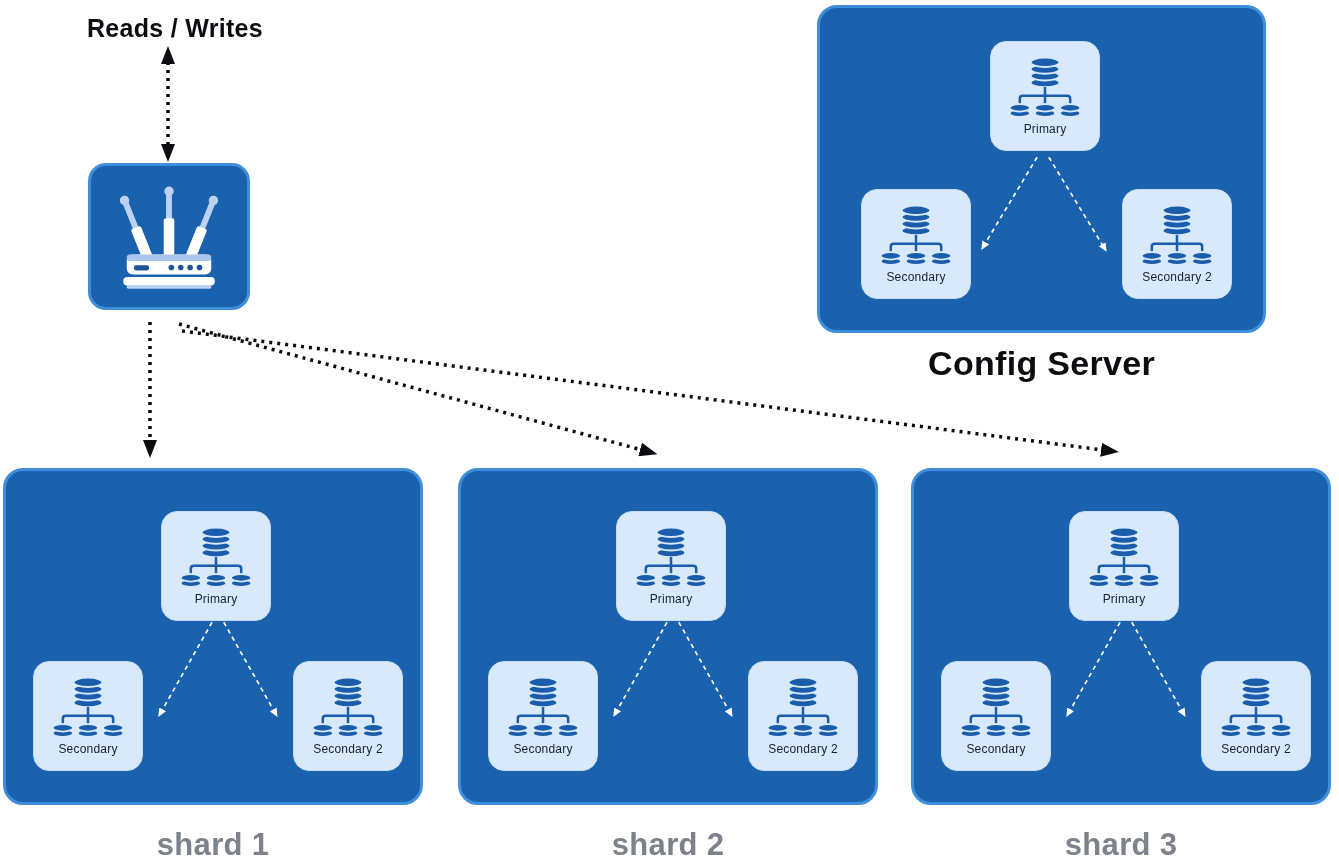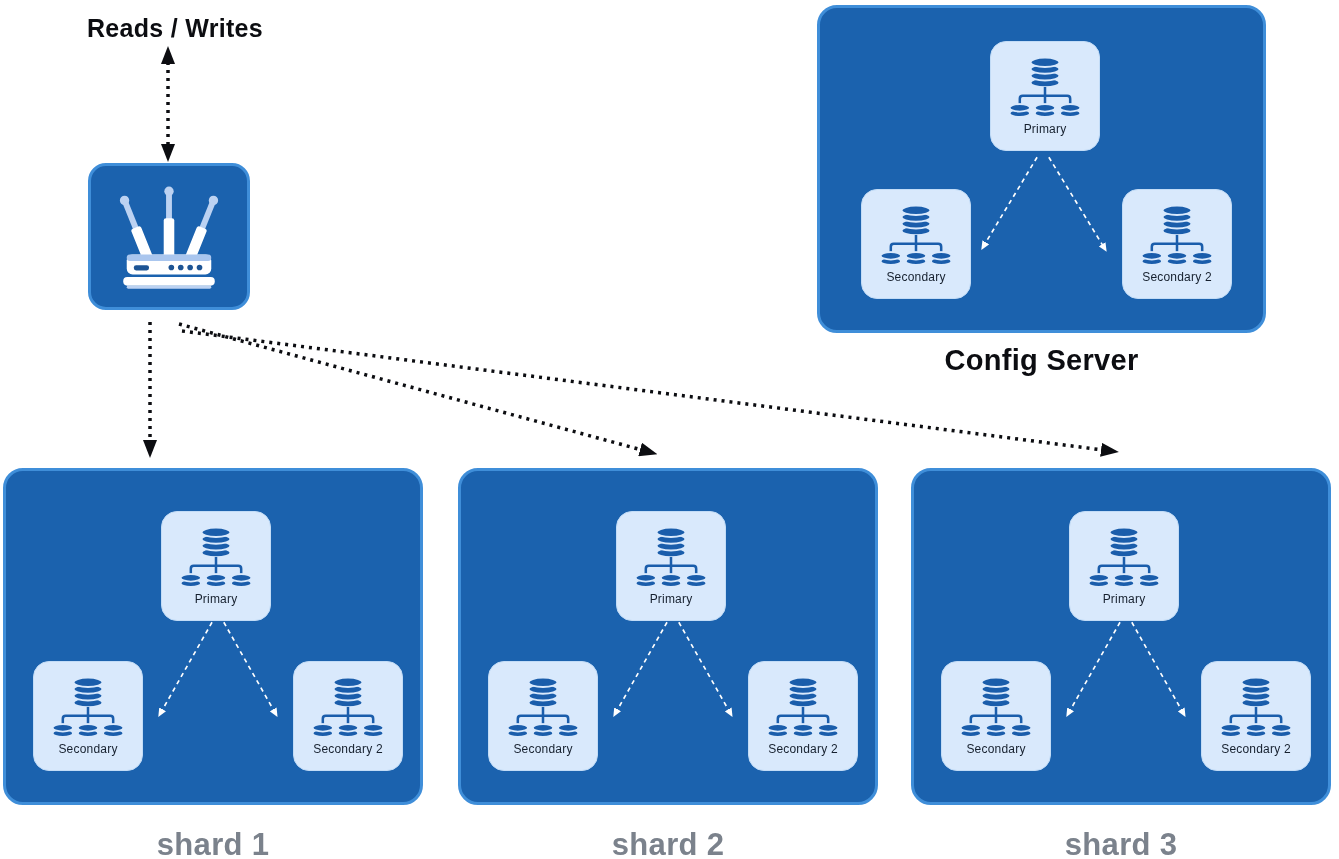--- a/index.html
+++ b/index.html
@@ -39,21 +39,21 @@
   .node-label{font-size:12px;font-weight:500;color:var(--node-ink);letter-spacing:.2px;}
 
   .config-box .n-primary{left:170px;top:33px;}
   .config-box .n-sec1{left:41px;top:181px;}
   .config-box .n-sec2{left:302px;top:181px;}
   .shard-box .n-primary{left:155px;top:40px;}
   .shard-box .n-sec1{left:27px;top:190px;}
   .shard-box .n-sec2{left:287px;top:190px;}
 
   .caption{position:absolute;text-align:center;z-index:2;}
-  .config-caption{left:817px;top:344px;width:449px;font-size:29px;font-weight:600;color:var(--ink);letter-spacing:.3px;}
+  .config-caption{left:817px;top:344px;width:449px;font-size:34px;font-weight:600;color:var(--ink);letter-spacing:.3px;}
   .shard-caption{top:827px;width:420px;font-size:31px;font-weight:600;color:var(--shard-gray);letter-spacing:.3px;}
   .cap-1{left:3px;} .cap-2{left:458px;} .cap-3{left:911px;}
 </style>
 </head>
 <body>
 
 <div class="stage">
 
   <svg width="0" height="0" style="position:absolute" aria-hidden="true">
     <defs>

